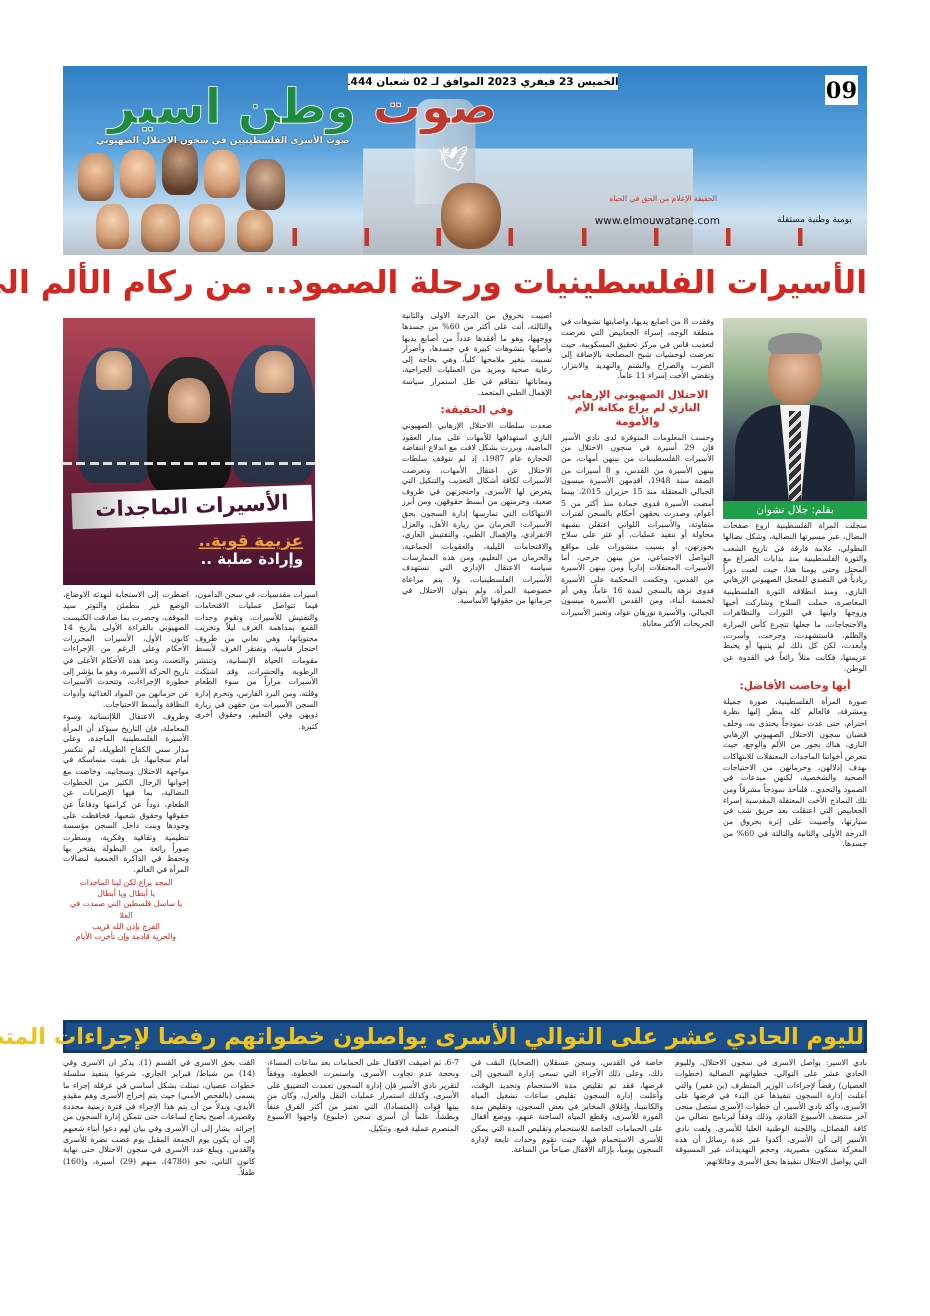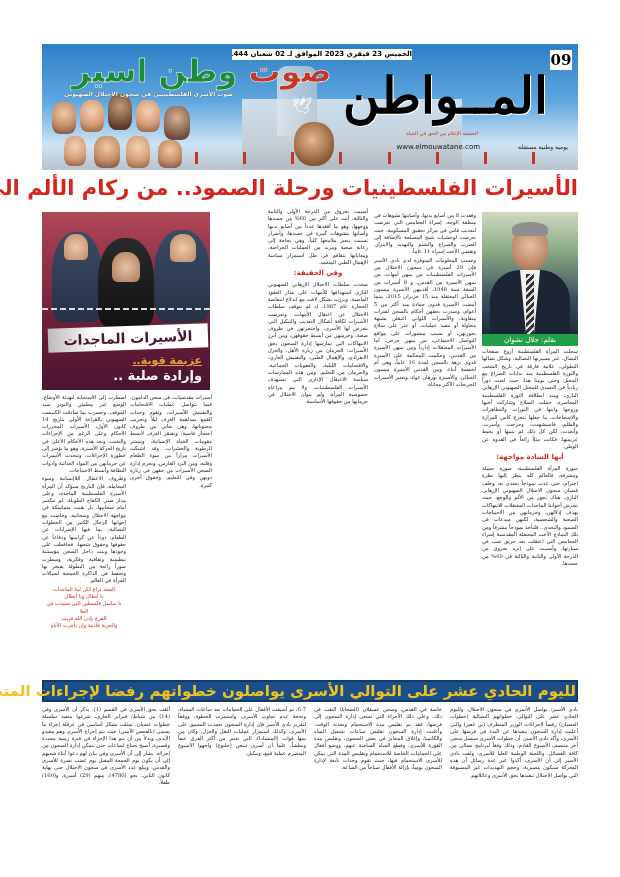--- a/index.html
+++ b/index.html
@@ -105,21 +105,21 @@
   .feature-photo .barbed { position: absolute; left: 0; top: 96px; width: 168px; height: 2px;
     background: repeating-linear-gradient(90deg, #ddd 0 6px, transparent 6px 9px); }
   .feature-photo .banner {
     position: absolute; left: 6px; top: 114px; width: 160px; height: 24px;
     background: linear-gradient(90deg, #bbb, #fff 30%, #fff); color: #4a1430;
     font-size: 14px; font-weight: bold; direction: rtl; text-align: center; line-height: 24px;
     transform: rotate(-2deg);
   }
   .feature-photo .line1 { position: absolute; right: 8px; top: 142px; color: #e9a13b; font-size: 11px;
     direction: rtl; font-weight: bold; text-decoration: underline; }
-  .feature-photo .line2 { position: absolute; right: 8px; top: 156px; color: #fff; font-size: 13px;
+  .feature-photo .line2 { position: absolute; right: 8px; top: 156px; color: #fff; font-size: 10px;
     direction: rtl; font-weight: bold; }
 
   
   .col {
     position: absolute; font-size: 5.2px; line-height: 7.3px; color: #222; direction: rtl;
     text-align: justify; overflow: hidden; font-family: "DejaVu Serif", serif;
   }
   .col p { margin-bottom: 1px; }
   .col .sub { color: #d4261e; font-weight: bold; font-size: 7px; line-height: 9px;
     text-align: center; margin: 3px 0; font-family: "DejaVu Sans", sans-serif; }
@@ -167,21 +167,20 @@
 
     <div class="section-title">
       <span class="w1">صوت</span>
       <span class="w2">وطن</span>
       <span class="w3">اسير</span>
     </div>
     <div class="section-sub">صوت الأسرى الفلسطينيين في سجون الاحتلال الصهيوني</div>
 
     <div class="date-strip">الخميس 23 فيفري 2023 الموافق لـ 02 شعبان 1444 هـ</div>
     <div class="page-number">09</div>
-    <div class="paper-name">المــواطن</div>
     <div class="paper-slogan">الحقيقة الإعلام من الحق في الحياة</div>
     <div class="paper-url">www.elmouwatane.com</div>
     <div class="paper-tag">يومية وطنية مستقلة</div>
   </div>
 
   <div class="main-headline">الأسيرات الفلسطينيات ورحلة الصمود.. من ركام الألم الى فضاءات العزة والشموخ</div>
 
   <div class="author-photo">
     <div class="suit"></div>
       <div class="shirt"></div>
@@ -199,26 +198,27 @@
     <div class="fig" style="left:22px;top:22px;width:24px;height:26px;background:radial-gradient(circle,#f0caa8,#b98a6a);"></div>
     <div class="fig" style="left:128px;top:22px;width:26px;height:28px;background:radial-gradient(circle,#f0caa8,#b98a6a);"></div>
     <div class="barbed"></div>
     <div class="banner">الأسيرات الماجدات</div>
     <div class="line1">عزيمة قوية..</div>
     <div class="line2">وإرادة صلبة ..</div>
   </div>
 
   <div class="col" style="right:0;top:304px;width:96px;height:330px;">
     <p>سجلت المرأة الفلسطينية أروع صفحات النضال، عبر مسيرتها النضالية، وشكل نضالها البطولي، علامة فارقة في تاريخ الشعب والثورة الفلسطينية منذ بدايات الصراع مع المحتل وحتى يومنا هذا، حيث لعبت دوراً ريادياً في التصدي للمحتل الصهيوني الإرهابي النازي، ومنذ انطلاقة الثورة الفلسطينية المعاصرة، حملت السلاح وشاركت أخيها وزوجها وابنها في الثورات والتظاهرات والاحتجاجات، ما جعلها تتجرع كأس المرارة والظلم، فاستشهدت، وجرحت، وأسرت، وأبعدت، لكن كل ذلك لم يثنيها أو يحبط عزيمتها، فكانت مثلاً رائعاً في القدوة عن الوطن.</p>
-    <div class="sub">أيها السادة مواجهة:</div>
+    <div class="sub">أيها وخاضت الأفاضل:</div>
     <p>صورة المرأة الفلسطينية، صورة جميلة ومشرقة، فالعالم كله ينظر إليها نظرة احترام، حتى غدت نموذجاً يحتذى به، وخلف قضبان سجون الاحتلال الصهيوني الإرهابي النازي، هناك بحور من الألم والوجع، حيث تتعرض أخواتنا الماجدات المعتقلات للانتهاكات بهدف إذلالهن، وحرمانهن من الاحتياجات الصحية والشخصية، لكنهن مبدعات في الصمود والتحدي.. فلنأخذ نموذجاً مشرقاً ومن تلك النماذج الأخت المعتقلة المقدسية إسراء الجعابيص التي اعتقلت بعد حريق شب في سيارتها، وأصيبت على إثره بحروق من الدرجة الأولى والثانية والثالثة في 60% من جسدها.</p>
   </div>
 
   <div class="col" style="right:102px;top:168px;width:102px;height:466px;">
     <p>وفقدت 8 من أصابع يديها، وأصابتها تشوهات في منطقة الوجه، إسراء الجعابيص التي تعرضت لتعذيب قاس في مركز تحقيق المسكوبية، حيث تعرضت لوحشيات شبح المصلحة بالإضافة إلى الضرب والصراخ والشتم والتهديد والابتزاز، وتقضي الأخت إسراء 11 عاماً.</p>
+    <div class="sub">الاحتلال الصهيوني الإرهابي النازي لم يراع مكانة الأم والأمومة</div>
     <p>وحسب المعلومات المتوفرة لدى نادي الأسير فإن 29 أسيرة في سجون الاحتلال من الأسيرات الفلسطينيات من بينهن أمهات، من بينهن الأسيرة من القدس، و 8 أسيرات من الضفة سنة 1948، أقدمهن الأسيرة ميسون الجبالي المعتقلة منذ 15 حزيران 2015، بينما أمضت الأسيرة فدوى حمادة منذ أكثر من 5 أعوام، وصدرت بحقهن أحكام بالسجن لفترات متفاوتة، والأسيرات اللواتي اعتقلن بشبهة محاولة أو تنفيذ عمليات، أو عثر على سلاح بحوزتهن، أو بسبب منشورات على مواقع التواصل الاجتماعي، من بينهن جرحى، أما الأسيرات المعتقلات إدارياً ومن بينهن الأسيرة من القدس، وحكمت المحكمة على الأسيرة فدوى نزهة بالسجن لمدة 16 عاماً، وهي أم لخمسة أبناء، ومن القدس الأسيرة ميسون الجبالي، والأسيرة نورهان عواد، وتعتبر الأسيرات الجريحات الأكثر معاناة.</p>
   </div>
 
   <div class="col" style="right:210px;top:164px;width:100px;height:466px;">
     <p>أصيبت بحروق من الدرجة الأولى والثانية والثالثة، أتت على أكثر من 60% من جسدها ووجهها، وهو ما أفقدها عدداً من أصابع يديها وأصابها بتشوهات كبيرة في جسدها، وأضرار تسببت بتغير ملامحها كلياً، وهي بحاجة إلى رعاية صحية ومزيد من العمليات الجراحية، ومعاناتها تتفاقم في ظل استمرار سياسة الإهمال الطبي المتعمد.</p>
     <div class="sub">وفي الحقيقة:</div>
     <p>صعدت سلطات الاحتلال الإرهابي الصهيوني النازي استهدافها للأمهات على مدار العقود الماضية، وبرزت بشكل لافت مع اندلاع انتفاضة الحجارة عام 1987، إذ لم تتوقف سلطات الاحتلال عن اعتقال الأمهات، وتعرضت الأسيرات لكافة أشكال التعذيب والتنكيل التي يتعرض لها الأسرى، واحتجزتهن في ظروف صعبة، وحرمتهن من أبسط حقوقهن، ومن أبرز الانتهاكات التي تمارسها إدارة السجون بحق الأسيرات: الحرمان من زيارة الأهل، والعزل الانفرادي، والإهمال الطبي، والتفتيش العاري، والاقتحامات الليلية، والعقوبات الجماعية، والحرمان من التعليم، ومن هذه الممارسات سياسة الاعتقال الإداري التي تستهدف الأسيرات الفلسطينيات، ولا يتم مراعاة خصوصية المرأة، ولم يتوان الاحتلال في حرمانها من حقوقها الأساسية.</p>
   </div>
 
   <div class="col" style="left:88px;top:350px;width:82px;height:284px;">

